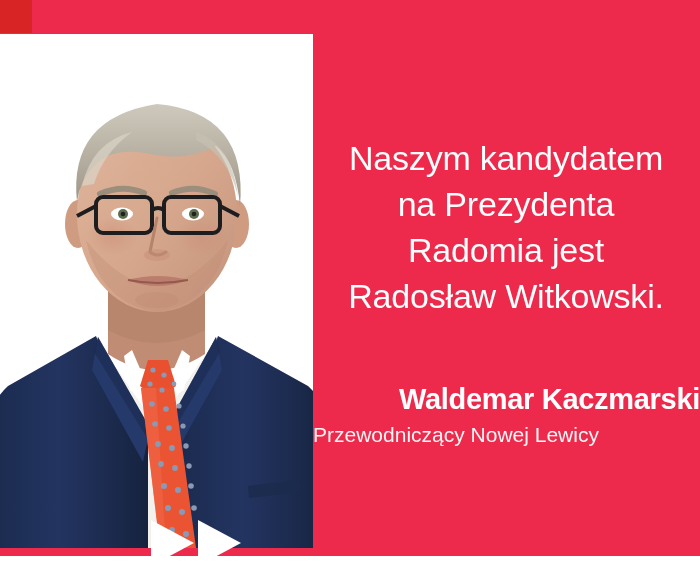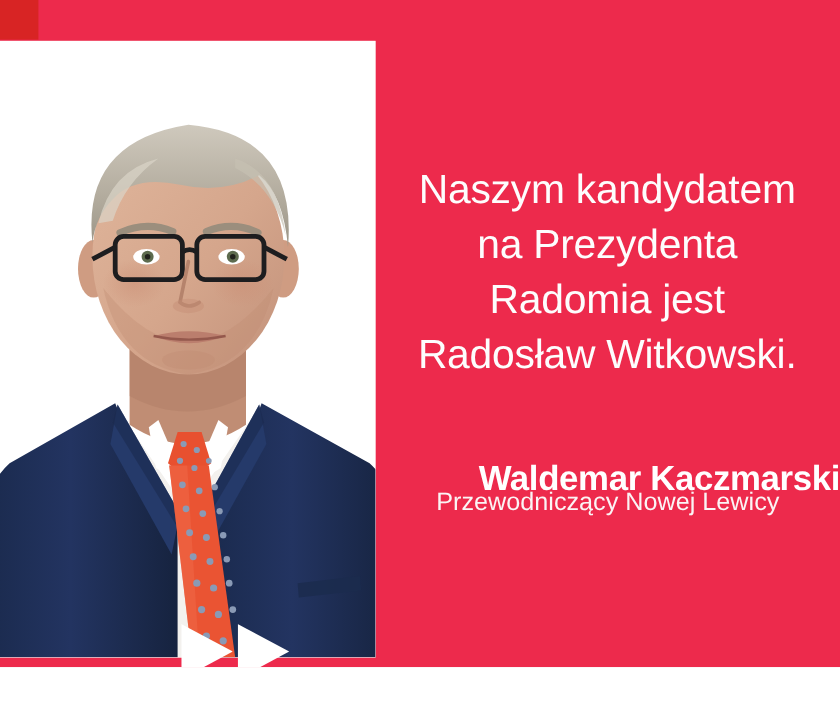--- a/index.html
+++ b/index.html
@@ -95,23 +95,22 @@
     color: #ffffff;
     font-size: 29px;
     font-weight: 700;
     letter-spacing: -0.3px;
     white-space: nowrap;
   }
 
   .role {
     position: absolute;
     left: 0;
-    top: 404px;
+    top: 420px;
     width: 387px;
-    text-align: center;
     color: #fbf4f5;
     font-size: 21px;
     line-height: 29px;
     font-weight: 300;
   }
   .role .role-line {
     display: block;
   }
 </style>
 </head>

